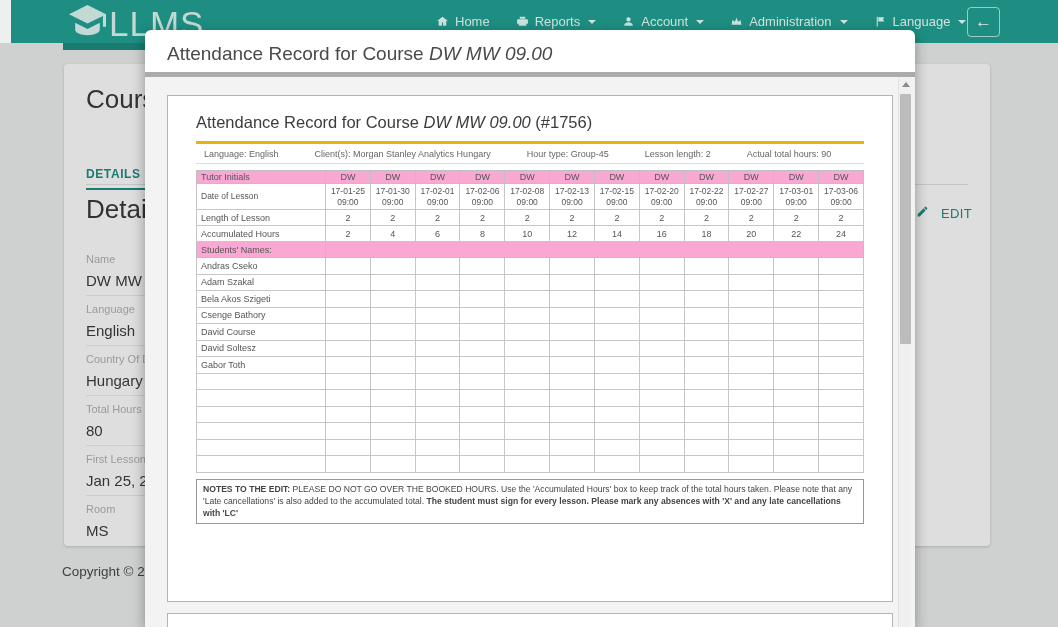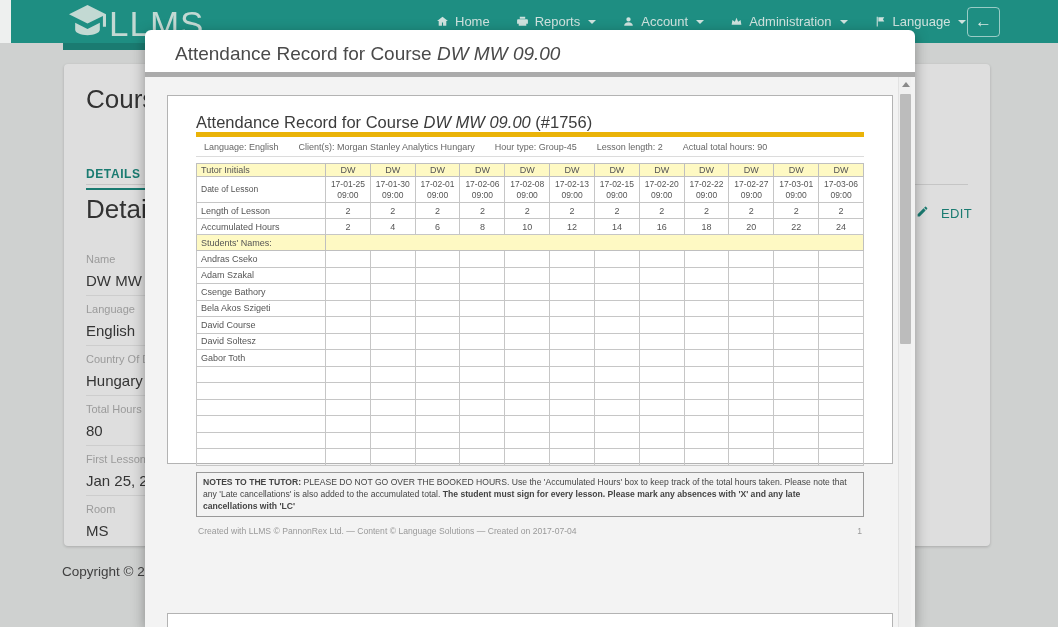--- a/index.html
+++ b/index.html
@@ -31,42 +31,42 @@
   .fields { position:absolute; left:22px; top:182px; width:290px; }
   .field { height:50px; border-bottom:1px solid #ececec; padding-top:7px; }
   .field:last-child { border-bottom:none; }
   .flabel { font-size:11px; color:#b3b3b3; margin-bottom:7px; }
   .fvalue { font-size:15px; color:#3d3d3d; }
   .copyright { position:absolute; left:62px; top:564px; font-size:13.5px; color:#4a4a4a; z-index:1; }
 
   
   .backdrop { position:absolute; left:0; top:43px; width:1058px; height:584px; background:rgba(0,0,0,0.13); z-index:5; }
   .modal { position:absolute; left:145px; top:30px; width:770px; height:597px; background:#fff; z-index:10; box-shadow:0 4px 14px rgba(0,0,0,0.35); border-radius:6px 6px 0 0; overflow:hidden; }
-  .modal-header { height:42px; padding:13px 0 0 30px; font-size:19px; color:#4a4a4a; }
+  .modal-header { height:42px; padding:13px 0 0 22px; font-size:19px; color:#4a4a4a; }
   .it { font-style:italic; }
   .modal-divider { height:5px; background:#ababab; }
   .modal-body { position:absolute; top:47px; left:0; right:0; bottom:0; background:#f3f3f3; }
 
   .scroll-track { position:absolute; right:4px; top:0; width:13px; bottom:0; background:#f0f0f0; border-left:1px solid #e2e2e2; }
   .scroll-up { position:absolute; top:3px; left:2px; width:9px; height:9px; cursor:pointer; }
   .scroll-up .tri { width:0; height:0; border-left:4px solid transparent; border-right:4px solid transparent; border-bottom:5px solid #8a8a8a; margin:2px auto 0; }
   .scroll-thumb { position:absolute; top:17px; left:1px; width:11px; height:250px; background:#bcbcbc; border-radius:1px; cursor:pointer; }
 
   .paper { position:absolute; left:22px; width:726px; background:#fff; border:1px solid #b3b3b3; }
-  .paper1 { top:18px; height:369px; padding:0 28px; }
+  .paper1 { top:18px; height:507px; padding:0 28px; }
   .paper2 { top:536px; height:120px; }
 
   .doc-title { margin-top:17px; font-size:16.5px; font-weight:400; color:#3c3c3c; }
-  .doc-meta { border-top:5px solid #eab308; border-bottom:1px solid #dcdcdc; padding:5px 8px 4px; font-size:9px; color:#666; display:flex; }
+  .doc-meta { margin-top:9px; border-top:3px solid #eab308; border-bottom:1px solid #dcdcdc; padding:5px 8px 4px; font-size:9px; color:#666; display:flex;gap:16px; }
   .doc-meta span { margin-right:20px; white-space:nowrap; }
 
   table.att { margin-top:6px; width:100%; border-collapse:collapse; table-layout:fixed; font-size:9px; color:#555; }
   .att td { border:1px solid #c6c6c6; padding:1px 4px; text-align:center; overflow:hidden; white-space:nowrap; }
   .att td.lbl { text-align:left; }
-  .att tr.gray td { background:#fef9c3; border-color:#bfbfbf; }
+  .att tr.gray td { background:#f9a8d4; border-color:#bfbfbf; }
   .att tr.h-tutor td { height:13px; }
   .att tr.h-date td { height:26px; font-size:8.5px; line-height:1.25; }
   .att tr.h-num td { height:16px; }
   .att tr.h-std td { height:16px; }
   .att tr.h-name td { height:16.5px; }
 
   .notes { margin-top:6px; border:1px solid #999; padding:3px 6px; font-size:8.6px; line-height:1.45; color:#444; }
   .doc-footer { margin-top:9px; display:flex; justify-content:space-between; font-size:8.6px; color:#999; padding:0 2px; }
 </style>
 </head>
@@ -301,36 +301,36 @@
               <td></td>
               <td></td>
               <td></td>
               <td></td>
               <td></td>
               <td></td>
               <td></td>
               <td></td>
             </tr>
             <tr class="h-name">
+              <td class="lbl">Bela Akos Szigeti</td>
+              <td></td>
+              <td></td>
+              <td></td>
+              <td></td>
+              <td></td>
+              <td></td>
+              <td></td>
+              <td></td>
+              <td></td>
+              <td></td>
+              <td></td>
+              <td></td>
+            </tr>
+            <tr class="h-name">
               <td class="lbl">Csenge Bathory</td>
-              <td></td>
-              <td></td>
-              <td></td>
-              <td></td>
-              <td></td>
-              <td></td>
-              <td></td>
-              <td></td>
-              <td></td>
-              <td></td>
-              <td></td>
-              <td></td>
-            </tr>
-            <tr class="h-name">
-              <td class="lbl">Bela Akos Szigeti</td>
               <td></td>
               <td></td>
               <td></td>
               <td></td>
               <td></td>
               <td></td>
               <td></td>
               <td></td>
               <td></td>
               <td></td>
@@ -468,25 +468,21 @@
               <td></td>
               <td></td>
               <td></td>
               <td></td>
               <td></td>
               <td></td>
             </tr>
           </tbody>
         </table>
       <div class="notes">
-        <b>NOTES TO THE TUTOR:</b><span> PLEASE DO NOT GO OVER THE BOOKED HOURS. Use the 'Accumulated Hours' box to keep track of the total hours taken. Please note that any 'Late cancellations' is also added to the accumulated total. </span><b>The student must sign for every lesson. Please mark any absences with 'X' and any late cancellations with 'LC'</b>
-      </div>
-      <div class="doc-footer">
-        <span>Created with LLMS © PannonRex Ltd. — Content © Language Solutions — Created on 2017-07-04</span>
-        <span>1</span>
+        <b>NOTES TO THE EDIT:</b><span> PLEASE DO NOT GO OVER THE BOOKED HOURS. Use the 'Accumulated Hours' box to keep track of the total hours taken. Please note that any 'Late cancellations' is also added to the accumulated total. </span><b>The student must sign for every lesson. Please mark any absences with 'X' and any late cancellations with 'LC'</b>
       </div>
     </div>
 
     <div class="paper paper2"></div>
 
     <div class="scroll-track">
       <div class="scroll-up">
           <div class="tri"></div>
         </div>
       <div class="scroll-thumb"></div>

